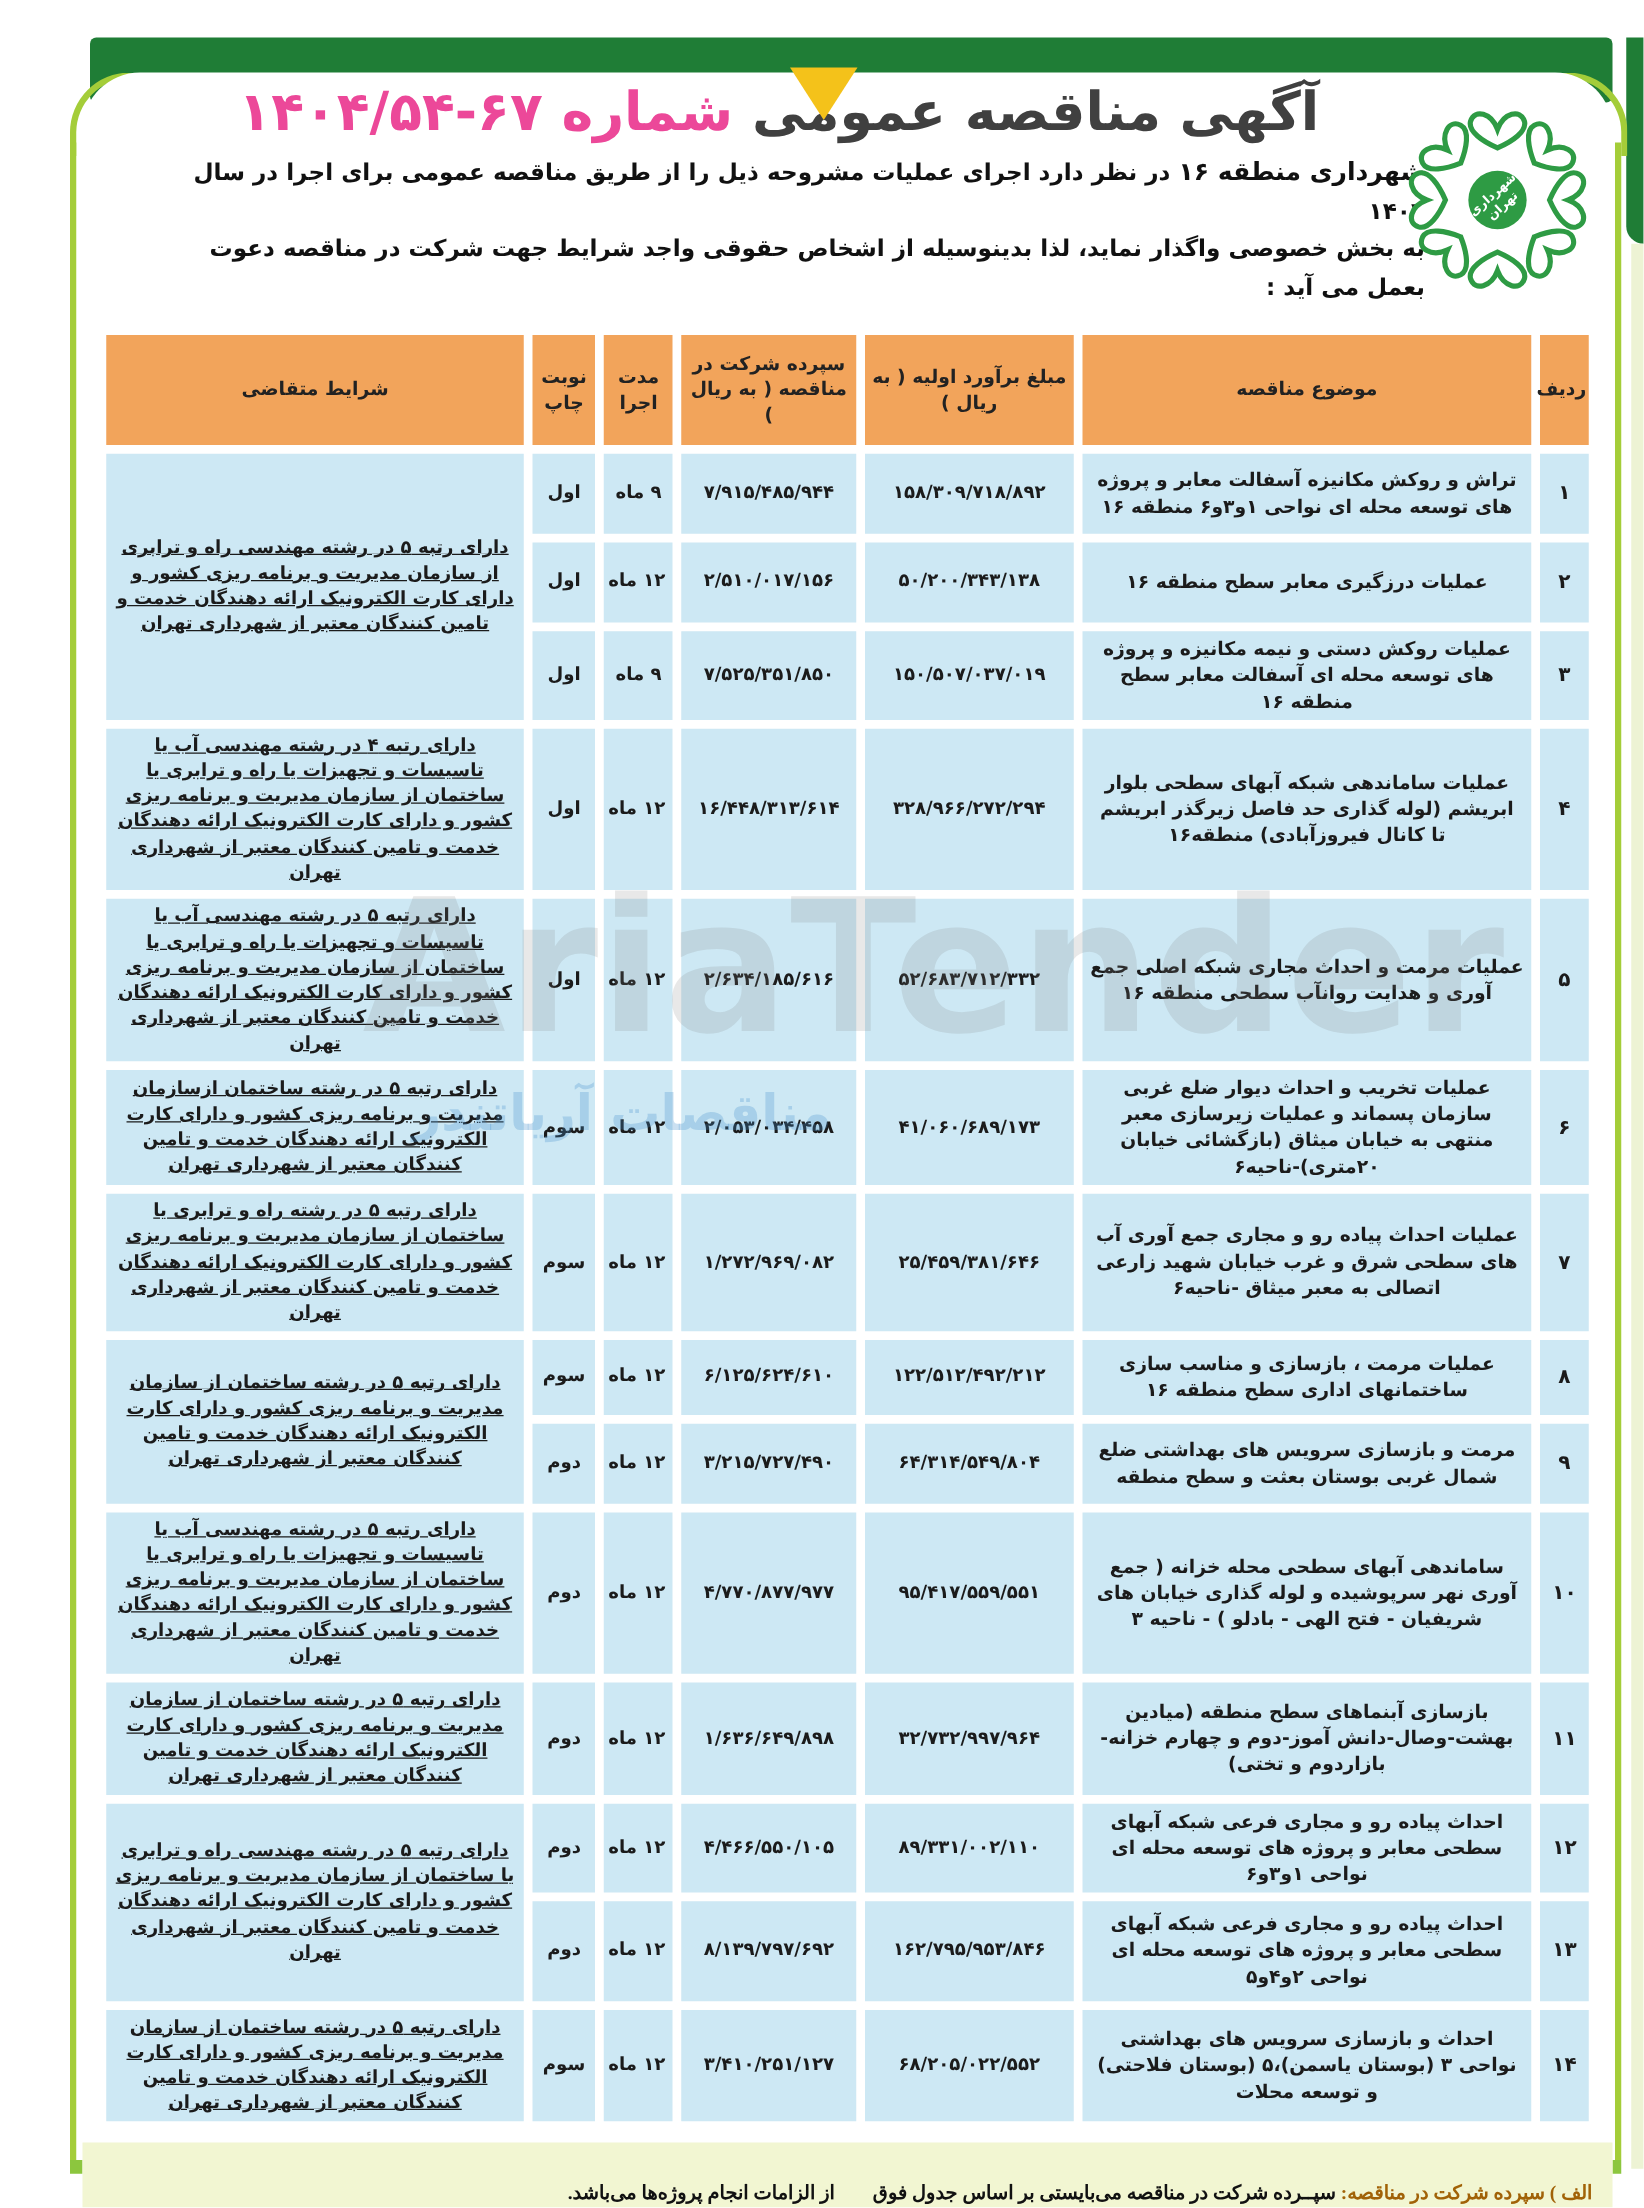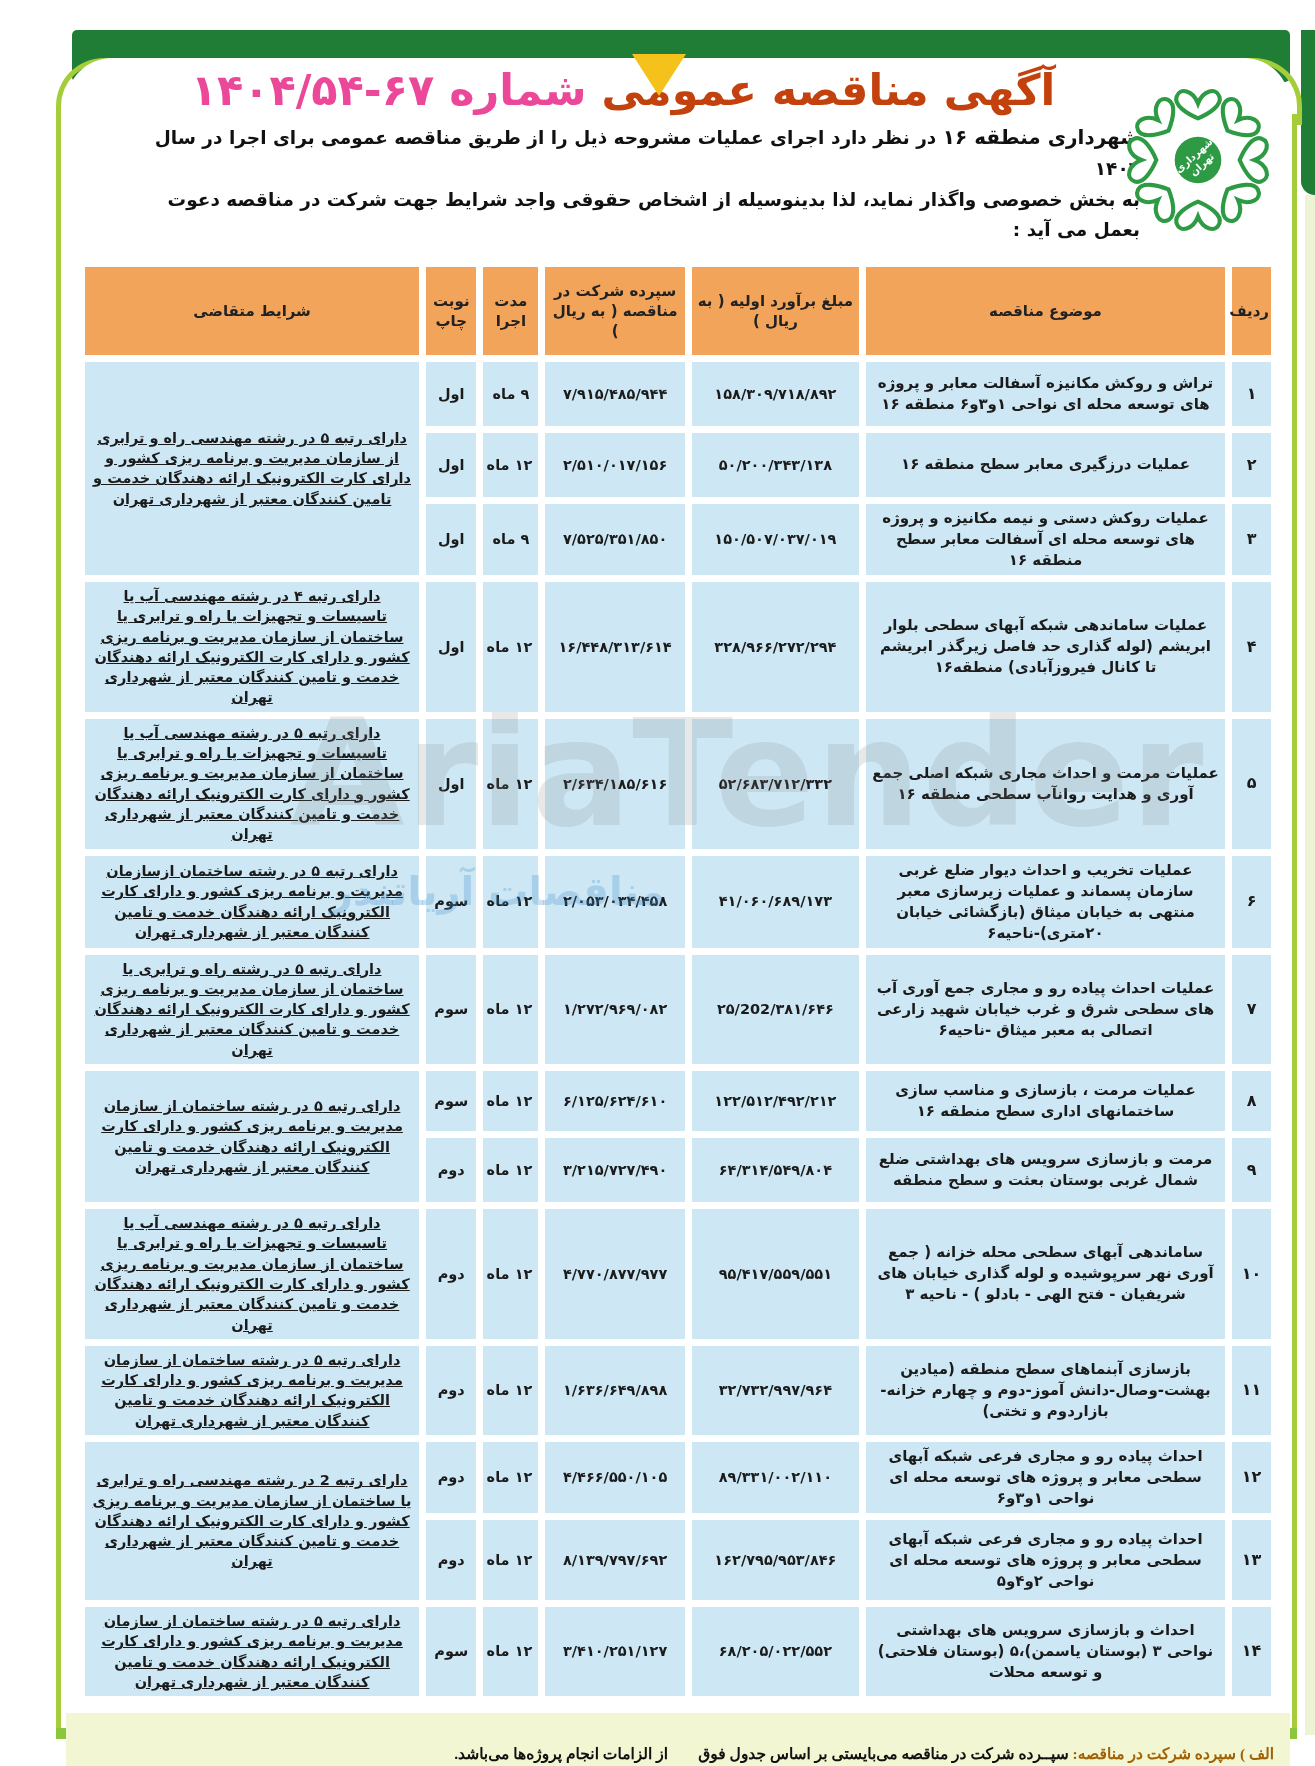--- a/index.html
+++ b/index.html
@@ -17,21 +17,21 @@
   .corner.tr{left:1235px;top:58px;border-top:5px solid #a4cd39;border-right:5px solid #a4cd39;border-top-right-radius:48px;}
   .lime-bottom{position:absolute;left:56px;top:1728px;width:1241px;height:11px;background:#8cc63e;}
   .neighbor-green{position:absolute;left:1301px;top:30px;width:14px;height:165px;background:#1f7d36;border-radius:0 0 0 18px;}
   .neighbor-strip{position:absolute;left:1305px;top:195px;width:10px;height:1540px;background:#edf3d4;}
 
   .triangle{position:absolute;left:566px;top:-4px;width:0;height:0;border-left:27px solid transparent;border-right:27px solid transparent;border-top:42px solid #f4c21a;}
 
   .logo{position:absolute;right:12px;top:22px;width:160px;height:160px;}
 
   .title{padding:8px 180px 0 70px;text-align:center;font-weight:bold;font-size:43px;line-height:1.15;white-space:nowrap;}
-  .title .red{color:#c2410c;}
+  .title .red{color:#404040;}
   .title .blue{color:#ec4899;}
 
   .intro{margin:6px 150px 0 70px;text-align:right;font-weight:bold;font-size:18.5px;line-height:1.65;color:#111;}
   .intro .xb{font-size:20px;text-align:center;}
 
   
   table.tender{width:1200px;margin:14px 12px 0 12px;border-collapse:separate;border-spacing:7px;table-layout:fixed;color:#1b1b1b;}
   table.tender th{background:#f2a45b;font-size:15px;font-weight:bold;padding:4px 2px;height:80px;color:#222;line-height:1.35;}
   table.tender td{background:#cde8f4;font-weight:bold;text-align:center;vertical-align:middle;padding:4px 6px;line-height:1.4;}
   td.c-no{font-size:16px;}
@@ -169,21 +169,21 @@
           <td class="c-subject">عملیات تخریب و احداث دیوار ضلع غربی سازمان پسماند و عملیات زیرسازی معبر منتهی به خیابان میثاق (بازگشائی خیابان ۲۰متری)-ناحیه۶</td>
           <td class="c-num">۴۱/۰۶۰/۶۸۹/۱۷۳</td>
           <td class="c-num">۲/۰۵۳/۰۳۴/۴۵۸</td>
           <td class="c-small">۱۲ ماه</td>
           <td class="c-small">سوم</td>
           <td class="c-cond">دارای رتبه ۵ در رشته ساختمان ازسازمان مدیریت و برنامه ریزی کشور و دارای کارت الکترونیک ارائه دهندگان خدمت و تامین کنندگان معتبر از شهرداری تهران</td>
         </tr>
         <tr style="height:86px">
           <td class="c-no">۷</td>
           <td class="c-subject">عملیات احداث پیاده رو و مجاری جمع آوری آب های سطحی شرق و غرب خیابان شهید زارعی اتصالی به معبر میثاق -ناحیه۶</td>
-          <td class="c-num">۲۵/202/۳۸۱/۶۴۶</td>
+          <td class="c-num">۲۵/۴۵۹/۳۸۱/۶۴۶</td>
           <td class="c-num">۱/۲۷۲/۹۶۹/۰۸۲</td>
           <td class="c-small">۱۲ ماه</td>
           <td class="c-small">سوم</td>
           <td class="c-cond">دارای رتبه ۵ در رشته راه و ترابری یا ساختمان از سازمان مدیریت و برنامه ریزی کشور و دارای کارت الکترونیک ارائه دهندگان خدمت و تامین کنندگان معتبر از شهرداری تهران</td>
         </tr>
         <tr style="height:60px">
           <td class="c-no">۸</td>
           <td class="c-subject">عملیات مرمت ، بازسازی و مناسب سازی ساختمانهای اداری سطح منطقه ۱۶</td>
           <td class="c-num">۱۲۲/۵۱۲/۴۹۲/۲۱۲</td>
           <td class="c-num">۶/۱۲۵/۶۲۴/۶۱۰</td>
@@ -217,21 +217,21 @@
           <td class="c-small">دوم</td>
           <td class="c-cond">دارای رتبه ۵ در رشته ساختمان از سازمان مدیریت و برنامه ریزی کشور و دارای کارت الکترونیک ارائه دهندگان خدمت و تامین کنندگان معتبر از شهرداری تهران</td>
         </tr>
         <tr style="height:60px">
           <td class="c-no">۱۲</td>
           <td class="c-subject">احداث پیاده رو و مجاری فرعی شبکه آبهای سطحی معابر و پروژه های توسعه محله ای نواحی ۱و۳و۶</td>
           <td class="c-num">۸۹/۳۳۱/۰۰۲/۱۱۰</td>
           <td class="c-num">۴/۴۶۶/۵۵۰/۱۰۵</td>
           <td class="c-small">۱۲ ماه</td>
           <td class="c-small">دوم</td>
-          <td class="c-cond" rowspan="2">دارای رتبه 2 در رشته مهندسی راه و ترابری یا ساختمان از سازمان مدیریت و برنامه ریزی کشور و دارای کارت الکترونیک ارائه دهندگان خدمت و تامین کنندگان معتبر از شهرداری تهران</td>
+          <td class="c-cond" rowspan="2">دارای رتبه ۵ در رشته مهندسی راه و ترابری یا ساختمان از سازمان مدیریت و برنامه ریزی کشور و دارای کارت الکترونیک ارائه دهندگان خدمت و تامین کنندگان معتبر از شهرداری تهران</td>
         </tr>
         <tr style="height:80px">
           <td class="c-no">۱۳</td>
           <td class="c-subject">احداث پیاده رو و مجاری فرعی شبکه آبهای سطحی معابر و پروژه های توسعه محله ای نواحی ۲و۴و۵</td>
           <td class="c-num">۱۶۲/۷۹۵/۹۵۳/۸۴۶</td>
           <td class="c-num">۸/۱۳۹/۷۹۷/۶۹۲</td>
           <td class="c-small">۱۲ ماه</td>
           <td class="c-small">دوم</td>
         </tr>
         <tr style="height:76px">

